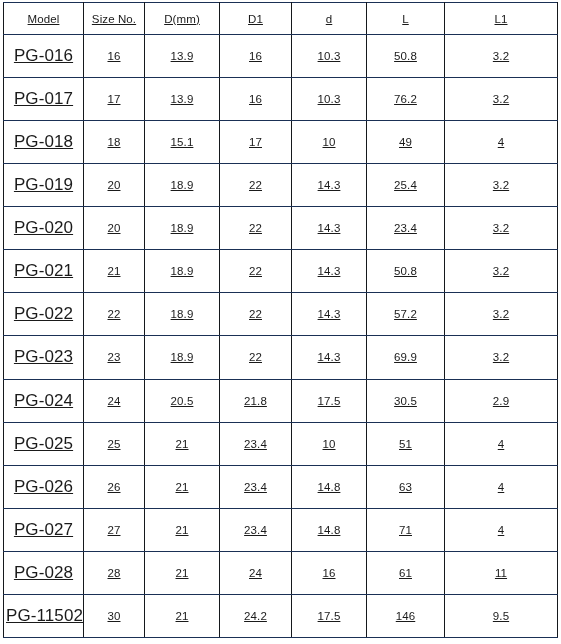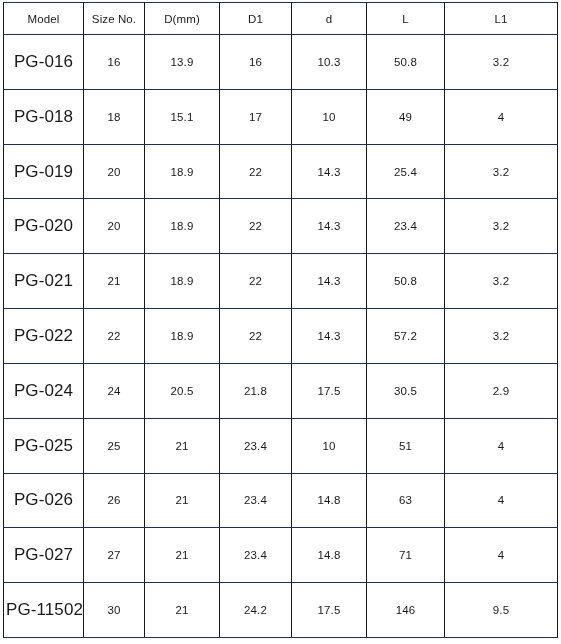--- a/index.html
+++ b/index.html
@@ -14,20 +14,21 @@
     font-family: "Liberation Sans", sans-serif;
     color: #1a1a1a;
   }
 
   .spec-table-wrap {
     position: absolute;
     left: 3px;
     top: 2px;
     width: 554px;
     height: 636px;
+    text-decoration: underline;
   }
 
   table.spec-table {
     border-collapse: collapse;
     table-layout: fixed;
     width: 554px;
     height: 636px;
   }
 
   table.spec-table col.c-model   { width: 80px; }
@@ -97,20 +98,29 @@
       <tr>
         <td class="model-cell">PG-016</td>
         <td>16</td>
         <td>13.9</td>
         <td>16</td>
         <td>10.3</td>
         <td>50.8</td>
         <td>3.2</td>
       </tr>
       <tr>
+        <td class="model-cell">PG-017</td>
+        <td>17</td>
+        <td>13.9</td>
+        <td>16</td>
+        <td>10.3</td>
+        <td>76.2</td>
+        <td>3.2</td>
+      </tr>
+      <tr>
         <td class="model-cell">PG-018</td>
         <td>18</td>
         <td>15.1</td>
         <td>17</td>
         <td>10</td>
         <td>49</td>
         <td>4</td>
       </tr>
       <tr>
         <td class="model-cell">PG-019</td>
@@ -139,20 +149,29 @@
         <td>50.8</td>
         <td>3.2</td>
       </tr>
       <tr>
         <td class="model-cell">PG-022</td>
         <td>22</td>
         <td>18.9</td>
         <td>22</td>
         <td>14.3</td>
         <td>57.2</td>
+        <td>3.2</td>
+      </tr>
+      <tr>
+        <td class="model-cell">PG-023</td>
+        <td>23</td>
+        <td>18.9</td>
+        <td>22</td>
+        <td>14.3</td>
+        <td>69.9</td>
         <td>3.2</td>
       </tr>
       <tr>
         <td class="model-cell">PG-024</td>
         <td>24</td>
         <td>20.5</td>
         <td>21.8</td>
         <td>17.5</td>
         <td>30.5</td>
         <td>2.9</td>
@@ -178,20 +197,29 @@
       <tr>
         <td class="model-cell">PG-027</td>
         <td>27</td>
         <td>21</td>
         <td>23.4</td>
         <td>14.8</td>
         <td>71</td>
         <td>4</td>
       </tr>
       <tr>
+        <td class="model-cell">PG-028</td>
+        <td>28</td>
+        <td>21</td>
+        <td>24</td>
+        <td>16</td>
+        <td>61</td>
+        <td>11</td>
+      </tr>
+      <tr>
         <td class="model-cell">PG-11502-M</td>
         <td>30</td>
         <td>21</td>
         <td>24.2</td>
         <td>17.5</td>
         <td>146</td>
         <td>9.5</td>
       </tr>
     </tbody>
   </table>

